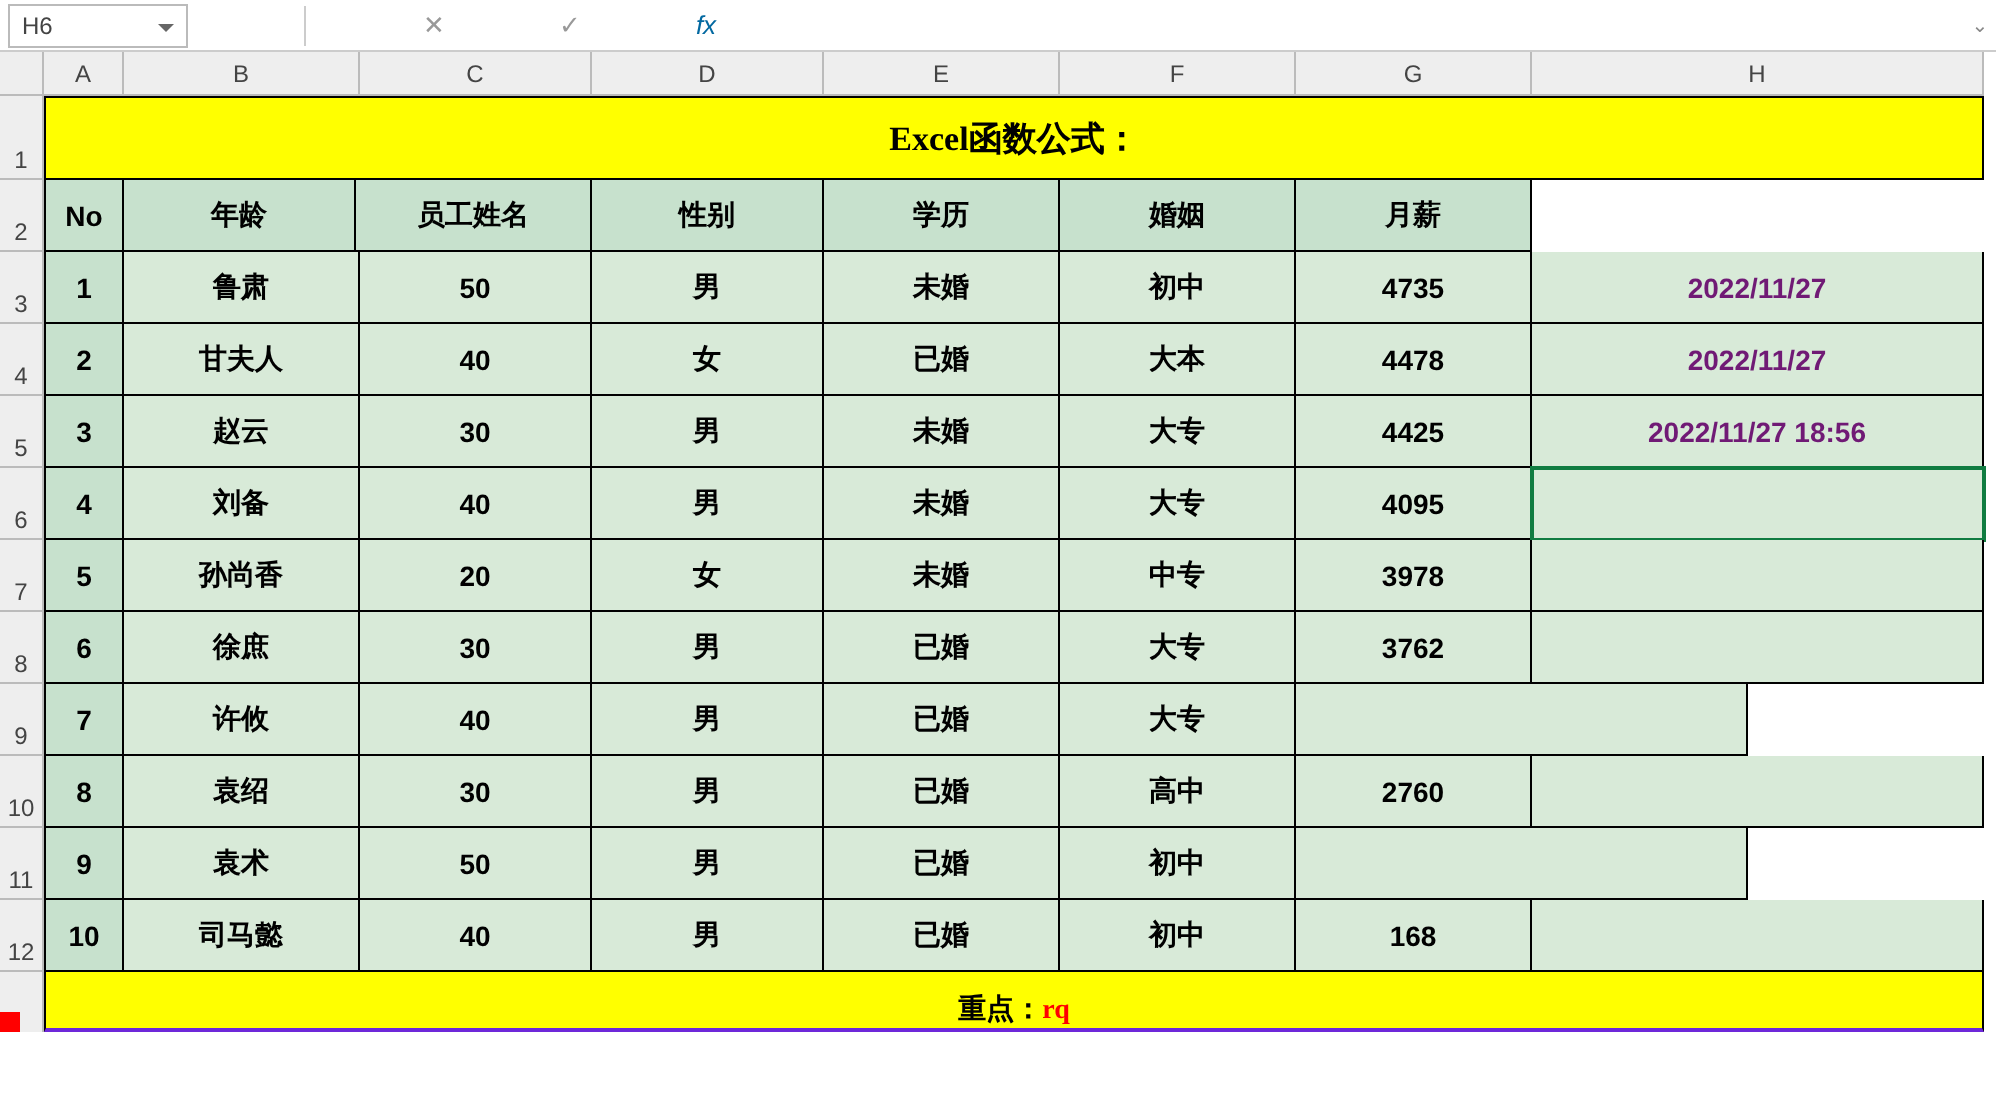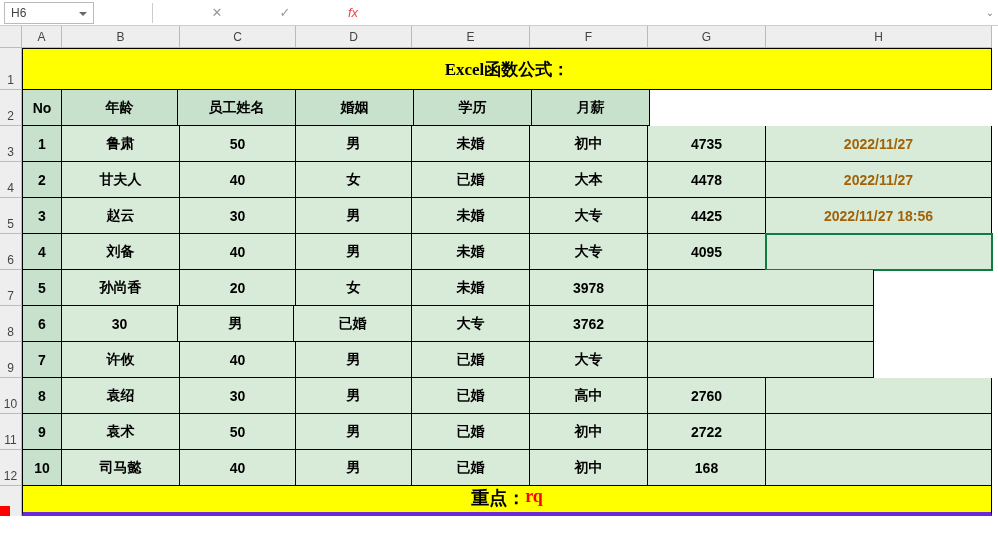--- a/index.html
+++ b/index.html
@@ -48,21 +48,21 @@
     margin: 0 6px;
   }
   .fb-icon {
     width: 20px;
     text-align: center;
     color: #999;
     font-size: 13px;
   }
   .fb-icon.fx {
     font-style: italic;
-    color: #ef4444;
+    color: #0369a1;
   }
   .fb-input {
     flex: 1;
     height: 22px;
     border: none;
     outline: none;
     padding: 0 6px;
     font-size: 12px;
   }
   .fb-expand {
@@ -149,32 +149,32 @@
     justify-content: center;
     font-size: 17px;
     font-weight: bold;
     font-family: SimSun, serif;
   }
   .title-black { color: #000; }
   .title-red { color: #ff0000; }
 
   .hdr { background: #c7e1cd; }
   .data { background: #d8ead8; }
-  .red-text { color: #a16207; }
+  .red-text { color: #701a75; }
 
   .footer-row {
     height: 30px;
     background: #ffff00;
     border-left: 1px solid #000;
     border-right: 1px solid #000;
-    border-bottom: 4px solid #6d28d9;
-    display: flex;
-    align-items: flex-start;
+    border-bottom: 2px solid #6d28d9;
+    display: flex;
+    align-items: flex-end;
     justify-content: center;
-    font-size: 18px;
+    font-size: 14px;
     font-weight: bold;
     font-family: SimSun, serif;
   }
 
   .row-h { height: 36px; }
   .first-col { border-left: 1px solid #000; }
   .selected-cell { outline: 2px solid #107c41; outline-offset: -1px; }
 
   .red-tab {
     position: absolute;
@@ -232,22 +232,23 @@
 
     <div class="cells">
       <div class="title-row" style="width:970px">
         <span class="title-black">Excel函数公式：</span>
       </div>
 
       <div class="row row-h">
         <div class="cell hdr cA first-col">No</div>
         <div class="cell hdr cC">年龄</div>
         <div class="cell hdr cB">员工姓名</div>
+        <div class="cell hdr cD">性别</div>
+        <div class="cell hdr cF">学历</div>
         <div class="cell hdr cE">婚姻</div>
-        <div class="cell hdr cF">学历</div>
         <div class="cell hdr cG">月薪</div>
       </div>
 
       <div id="data-rows">
           <div class="row row-h">
             <div class="cell cA first-col hdr">1</div>
             <div class="cell cB data">鲁肃</div>
             <div class="cell cC data">50</div>
             <div class="cell cD data">男</div>
             <div class="cell cE data">未婚</div>
@@ -284,25 +285,27 @@
             <div class="cell cF data">大专</div>
             <div class="cell cG data">4095</div>
             <div class="cell cH data red-text selected-cell"></div>
           </div>
           <div class="row row-h">
             <div class="cell cA first-col hdr">5</div>
             <div class="cell cB data">孙尚香</div>
             <div class="cell cC data">20</div>
             <div class="cell cD data">女</div>
             <div class="cell cE data">未婚</div>
+            <div class="cell cF data">中专</div>
             <div class="cell cG data">3978</div>
             <div class="cell cH data red-text"></div>
           </div>
           <div class="row row-h">
             <div class="cell cA first-col hdr">6</div>
+            <div class="cell cB data">徐庶</div>
             <div class="cell cC data">30</div>
             <div class="cell cD data">男</div>
             <div class="cell cE data">已婚</div>
             <div class="cell cF data">大专</div>
             <div class="cell cG data">3762</div>
             <div class="cell cH data red-text"></div>
           </div>
           <div class="row row-h">
             <div class="cell cA first-col hdr">7</div>
             <div class="cell cB data">许攸</div>
@@ -322,21 +325,20 @@
             <div class="cell cG data">2760</div>
             <div class="cell cH data red-text"></div>
           </div>
           <div class="row row-h">
             <div class="cell cA first-col hdr">9</div>
             <div class="cell cB data">袁术</div>
             <div class="cell cC data">50</div>
             <div class="cell cD data">男</div>
             <div class="cell cE data">已婚</div>
             <div class="cell cF data">初中</div>
-            <div class="cell cG data">2722</div>
             <div class="cell cH data red-text"></div>
           </div>
           <div class="row row-h">
             <div class="cell cA first-col hdr">10</div>
             <div class="cell cB data">司马懿</div>
             <div class="cell cC data">40</div>
             <div class="cell cD data">男</div>
             <div class="cell cE data">已婚</div>
             <div class="cell cF data">初中</div>
             <div class="cell cG data">168</div>

